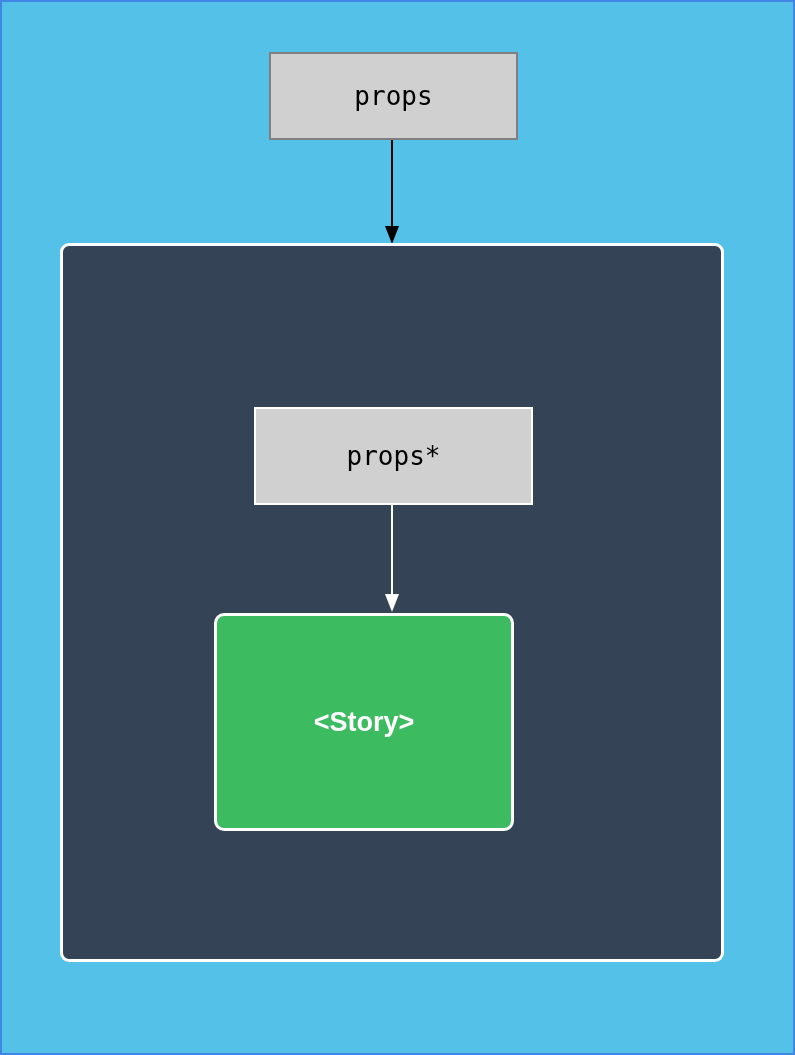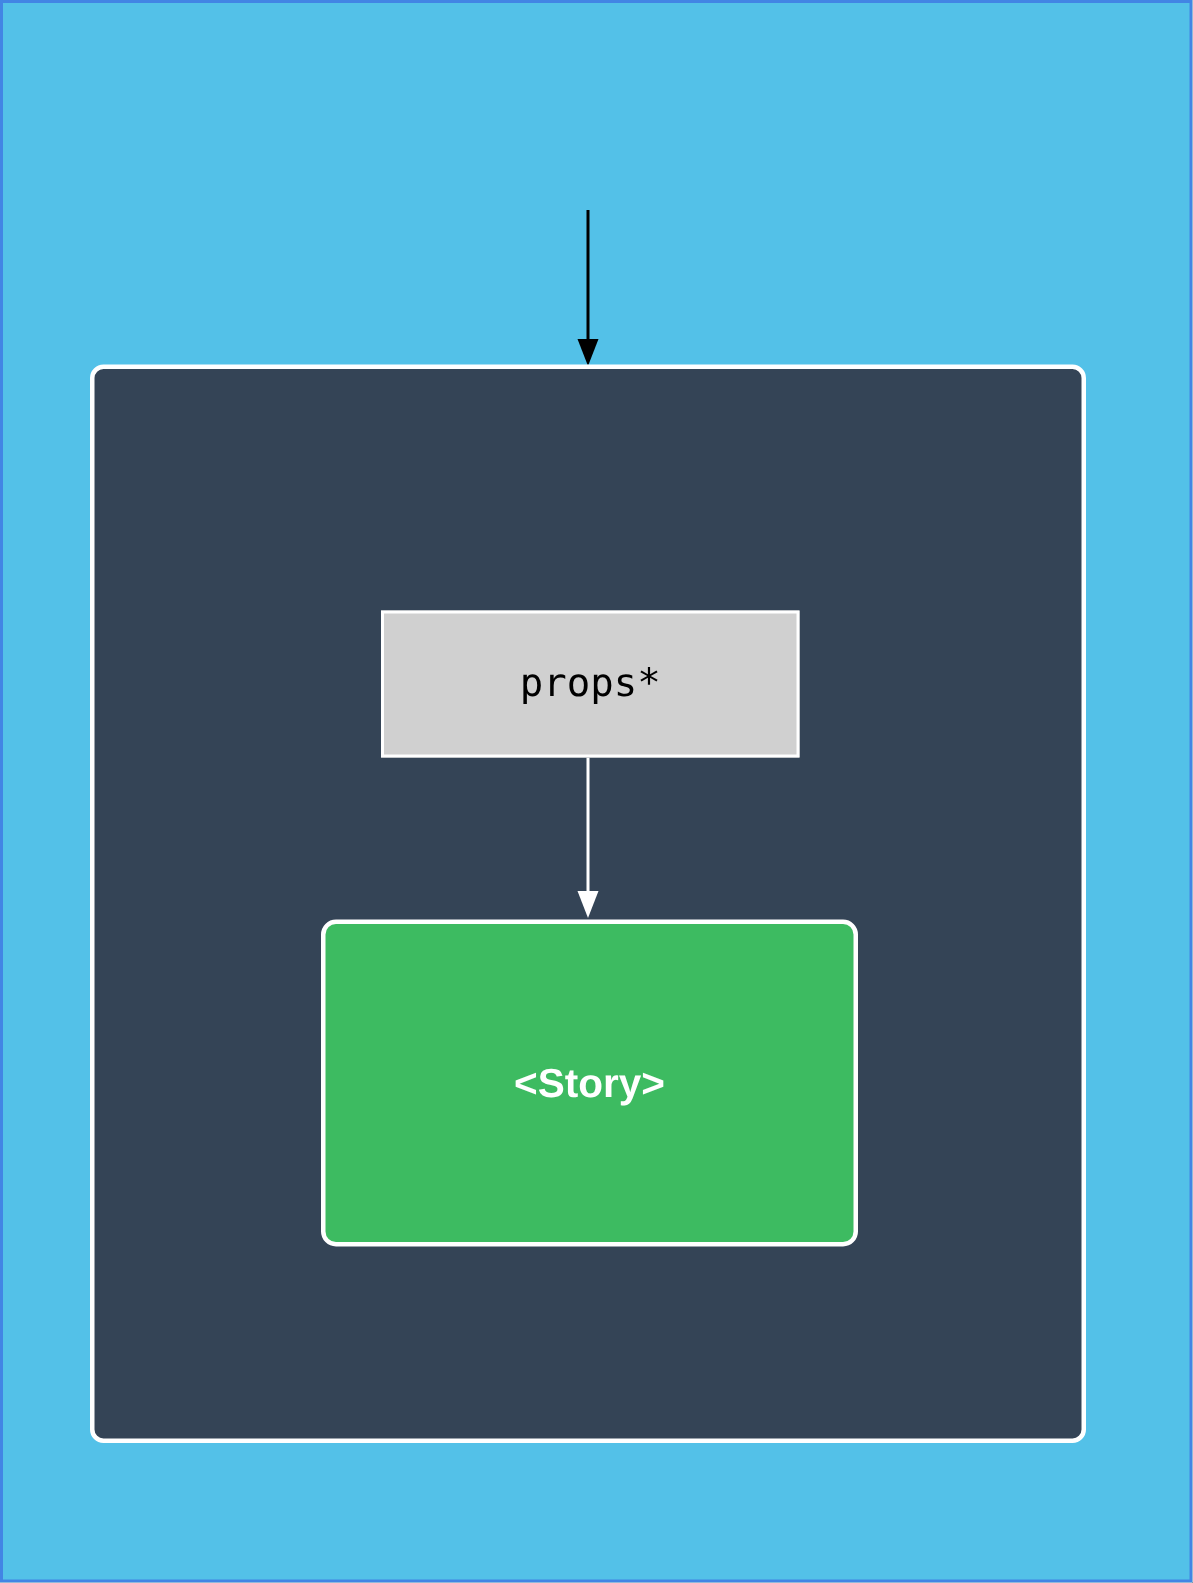--- a/index.html
+++ b/index.html
@@ -78,41 +78,44 @@
     font-weight: bold;
     letter-spacing: -0.5px;
     color: var(--text-light, #ffffff);
   }
 
   
   .story-box {
     position: absolute;
     left: 151px;
     top: 367px;
-    width: 358px;
+    width: 300px;
     height: 218px;
     box-sizing: border-box;
     background: var(--story-bg, #3dbb61);
     border: 3px solid var(--story-border, #ffffff);
     border-radius: 10px;
     display: flex;
     align-items: center;
     justify-content: center;
   }
   .story-label {
     font-size: 27px;
     font-weight: bold;
     color: var(--text-light, #ffffff);
   }
 </style>
 </head>
 <body>
 
 <div class="canvas">
 
+  <div class="gray-box props-box">
+    <span class="mono-label">props</span>
+  </div>
 
   <svg class="arrow arrow-dark" style="left:381px; top:138px;" width="18" height="104" viewBox="0 0 18 104">
     <line x1="9" y1="0" x2="9" y2="88"></line>
     <polygon points="2,86 16,86 9,104"></polygon>
   </svg>
 
   <div class="panel">
 
 
     <div class="gray-box inner-props-box">

